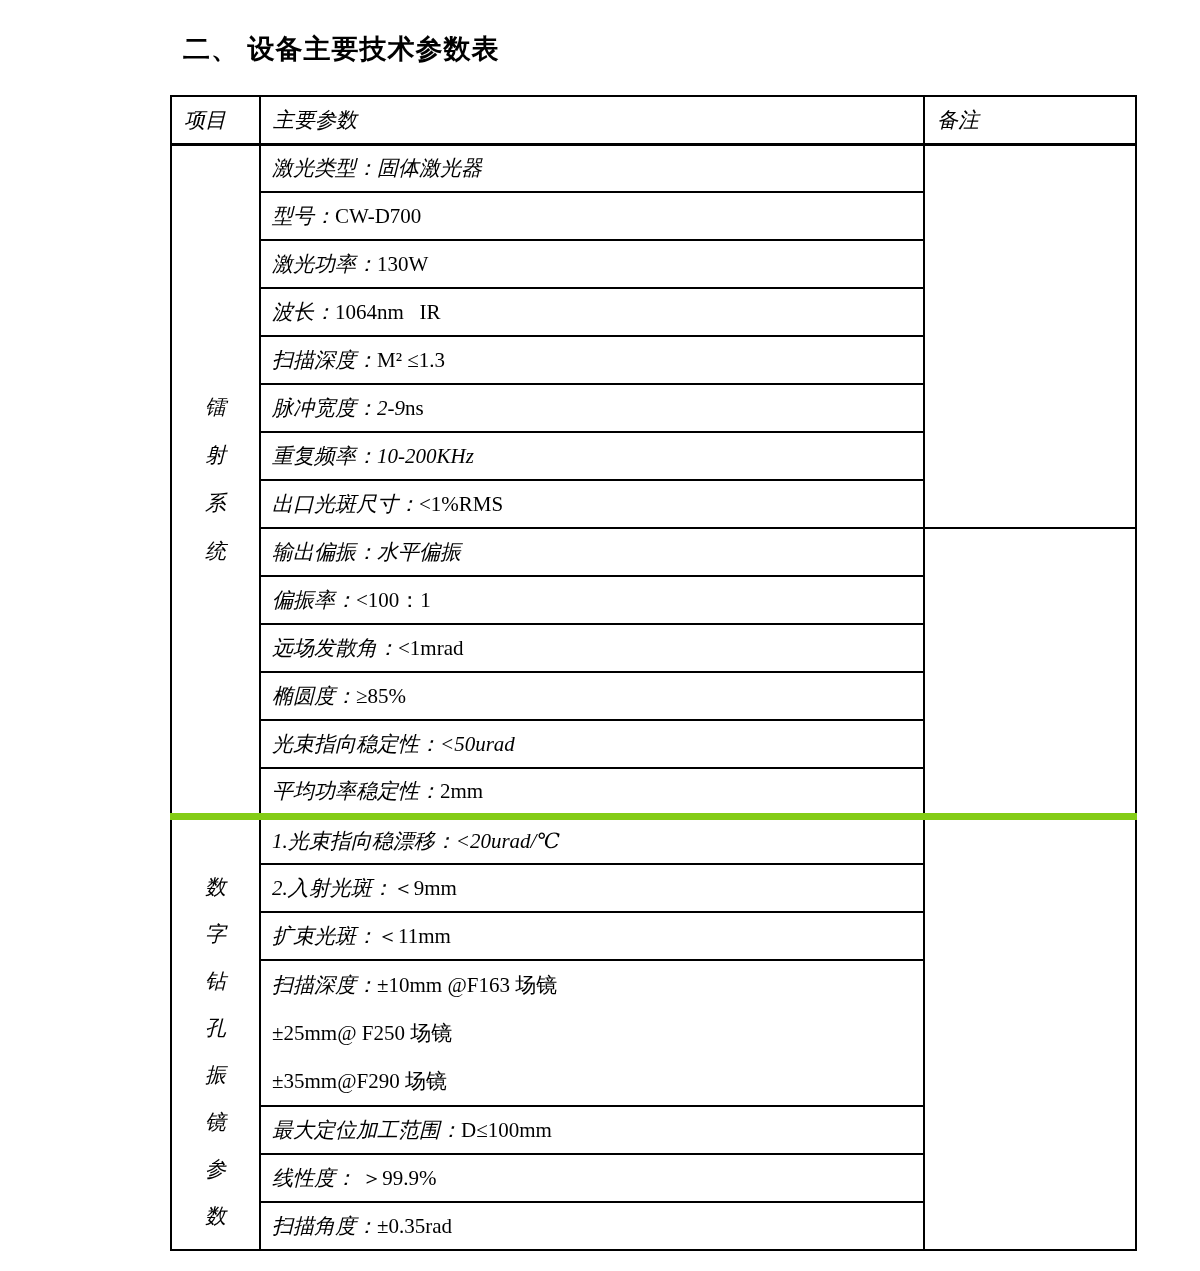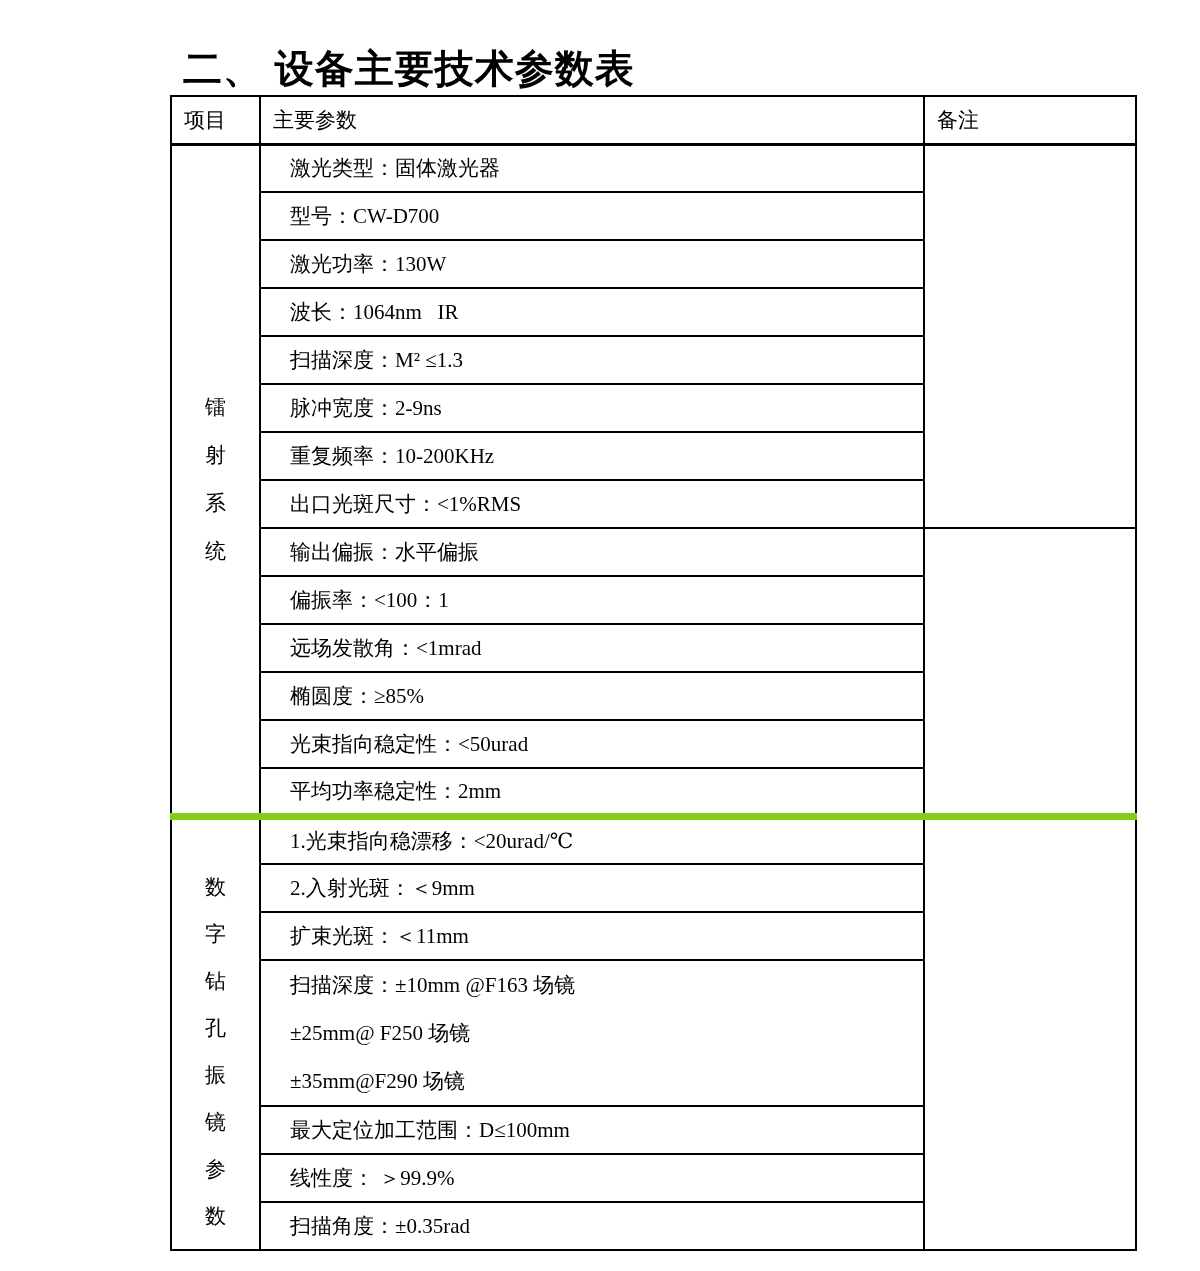--- a/index.html
+++ b/index.html
@@ -3,51 +3,52 @@
 <meta charset="utf-8">
 <style>
   * { margin: 0; padding: 0; box-sizing: border-box; }
   html, body { background: #ffffff; }
   body {
     width: 1200px; height: 1271px; position: relative;
     font-family: "Liberation Serif", "DejaVu Serif", serif;
     color: #000000;
   }
   .doc-title {
-    position: absolute; left: 183px; top: 42px;
+    position: absolute; left: 183px; top: 31px;
     font-family: "Liberation Sans", "DejaVu Sans", sans-serif;
-    font-weight: 700; font-size: 39px; letter-spacing: 1px;
+    font-weight: 700; font-size: 27px; letter-spacing: 1px;
     color: #000000; white-space: pre;
   }
   table.spec {
     position: absolute; left: 170px; top: 95px;
     width: 965px; table-layout: fixed; border-collapse: collapse;
   }
   table.spec td {
     border: 2px solid #000000;
     vertical-align: middle;
     font-size: 21px;
     overflow: hidden;
   }
   tr.hrow { height: 48px; }
   tr.hrow td { border-bottom: 3px solid #000000; }
   tr.prow { height: 48px; }
   tr.tallrow { height: 145px; }
   tr.secrow td { border-top: 7px solid #84cc16; }
   td.headcell { padding-left: 12px; font-size: 20px; }
-  td.paramcell { padding-left: 29px; }
+  td.paramcell { padding-left: 11px; }
   td.notecell { vertical-align: top; }
   td.labelcell { text-align: center; vertical-align: middle; }
   .vstack { display: flex; flex-direction: column; justify-content: center; height: 100%; }
   .vstack .vchar { line-height: 48px; font-size: 21px; }
   .vstack.nudge { padding-top: 36px; }
   .vstack.nudge .vchar { line-height: 47px; }
   .zh {
     font-family: "Liberation Serif", "DejaVu Serif", serif;
     white-space: pre;
+    font-style: italic;
   }
   .val {
     font-family: Liberation Serif, serif;
     font-weight: 500; white-space: pre;
   }
   .tline { height: 48px; line-height: 48px; white-space: pre; }
 </style>
 </head>
 <body>
 

